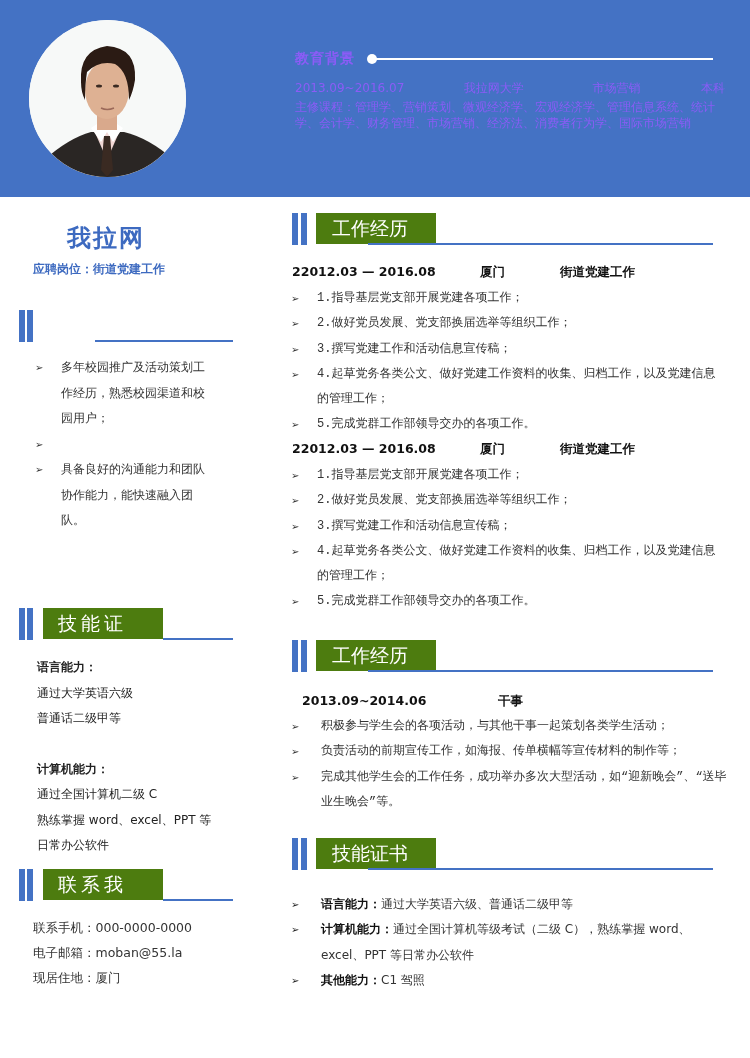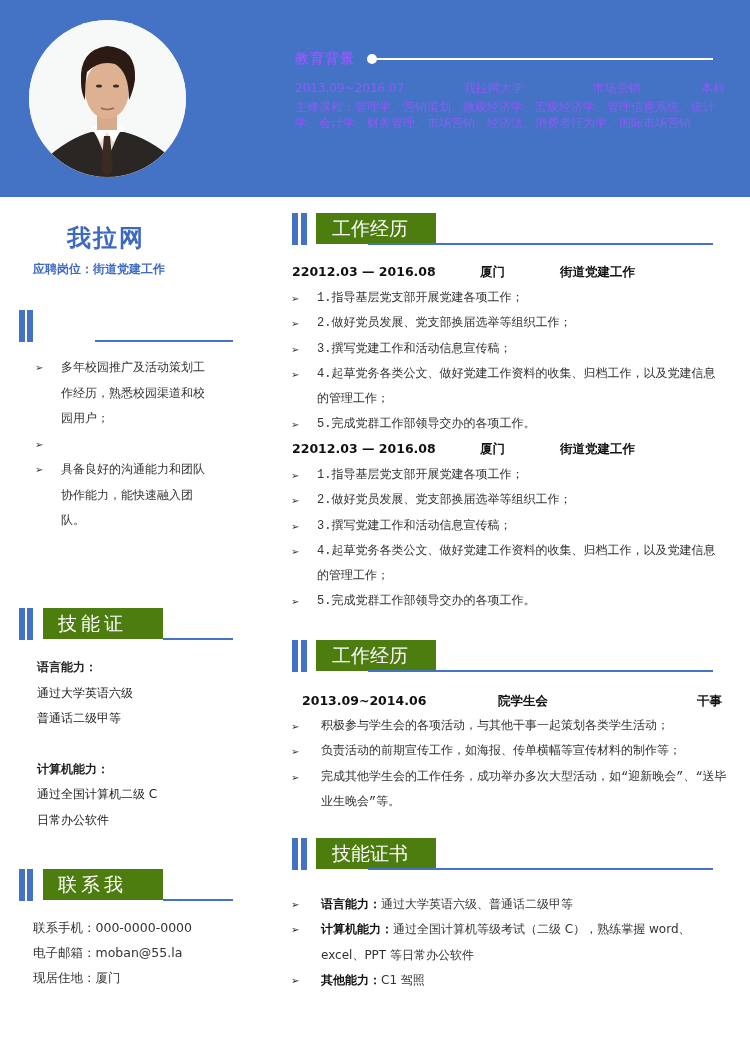--- a/index.html
+++ b/index.html
@@ -118,20 +118,21 @@
     </div>
   <div class="uline" style="left:144px; width:70px;"></div>
 </div>
 <div class="skills-left" style="top:655px;">
   <div class="lbl">语言能力：</div>
   <div>通过大学英语六级</div>
   <div>普通话二级甲等</div>
   <div class="gap"></div>
   <div class="lbl">计算机能力：</div>
   <div>通过全国计算机二级 C</div>
+  <div>熟练掌握 word、excel、PPT 等</div>
   <div>日常办公软件</div>
 </div>
 
 <div class="sec-head" style="left:19px; top:869px; width:214px;">
   <div class="bar" style="left:0;"></div>
   <div class="bar" style="left:8px;"></div>
   <div class="box" style="left:24px; width:120px; padding-left:15px; letter-spacing:4px;">
       <span>联系我</span>
     </div>
   <div class="uline" style="left:144px; width:70px;"></div>
@@ -210,21 +211,20 @@
 <div class="sec-head" style="left:292px; top:640px; width:421px;">
   <div class="bar" style="left:0;"></div>
   <div class="bar" style="left:9px;"></div>
   <div class="box" style="left:24px; width:120px; padding-left:16px;">
       <span>工作经历</span>
     </div>
   <div class="uline" style="left:76px; width:345px;"></div>
 </div>
 <div class="job-head" style="left:294px; top:693px; width:420px;margin-left:8px;">
   <span style="width:196px;">2013.09~2014.06</span>
-  <span style="flex:1;">院学生会</span>
   <span>干事</span>
 </div>
 <div class="job-list" style="top:714px; width:440px;">
   <div class="li">
       <span class="arrow" style="width:30px;">➢</span>
       <span class="txt">积极参与学生会的各项活动，与其他干事一起策划各类学生活动；</span>
     </div>
   <div class="li">
       <span class="arrow" style="width:30px;">➢</span>
       <span class="txt">负责活动的前期宣传工作，如海报、传单横幅等宣传材料的制作等；</span>

